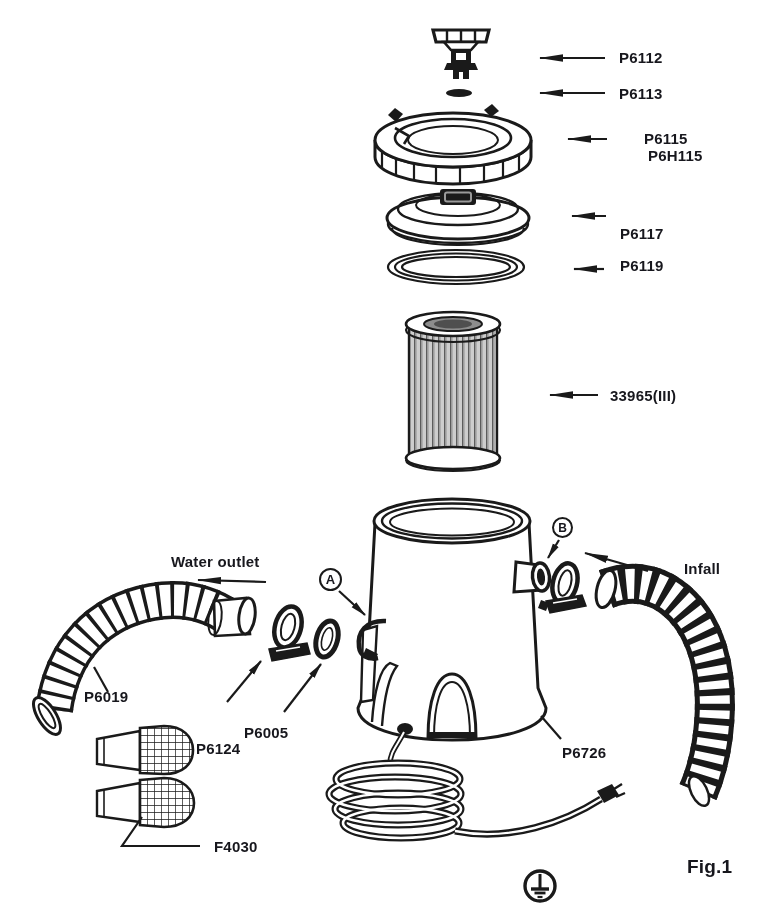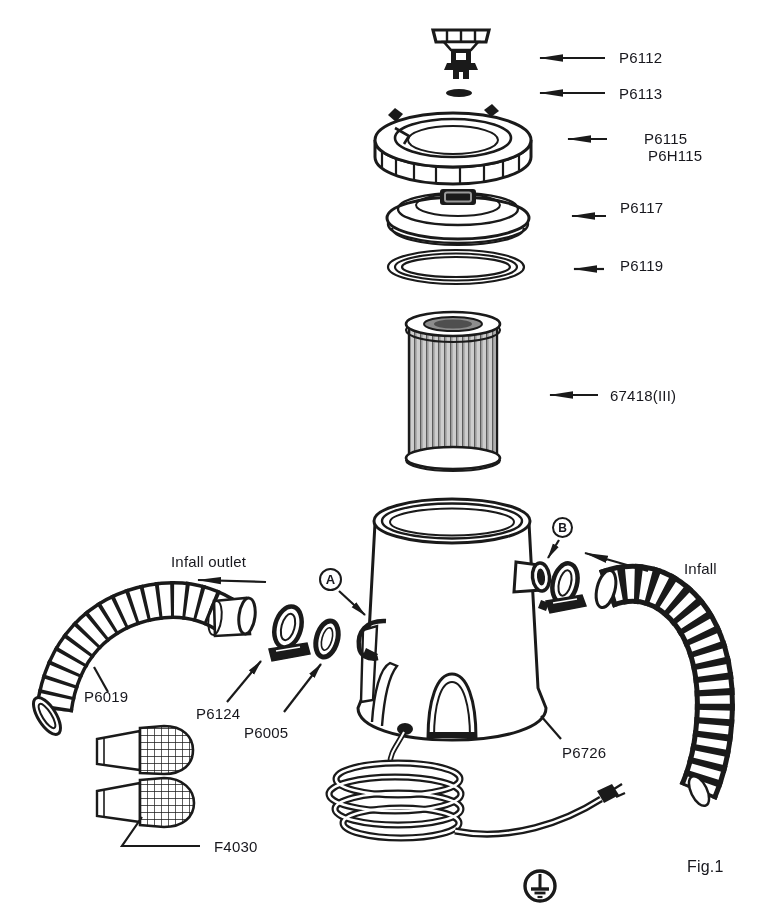--- a/index.html
+++ b/index.html
@@ -3,24 +3,24 @@
 <meta charset="utf-8">
 <style>
   html,body{margin:0;padding:0;}
   body{
     width:780px;height:905px;background:#ffffff;position:relative;
     font-family:"Liberation Sans",sans-serif;overflow:hidden;
   }
   .stage{position:absolute;left:0;top:0;width:780px;height:905px;}
   .stage svg{position:absolute;left:0;top:0;}
   .lbl{
-    position:absolute;font-weight:normal;font-size:15px;line-height:17px;
+    position:absolute;font-weight:bold;font-size:15px;line-height:17px;
     color:var(--label-text,#17171d);white-space:nowrap;letter-spacing:0.2px;text-align:right;
   }
-  .lbl.big{font-size:16px;}
+  .lbl.big{font-size:19px;}
   .marker-circle{
     position:absolute;box-sizing:border-box;background:#fff;
     border:2.4px solid var(--line,#1a1a1a);border-radius:50%;
     display:flex;align-items:center;justify-content:center;
     font-weight:bold;font-size:13px;color:var(--label-text,#17171d);
   }
   .mc-a{left:319px;top:568px;width:23px;height:23px;}
   .mc-b{left:552px;top:517px;width:21px;height:21px;font-size:12px;}
 </style>
 </head>
@@ -217,27 +217,27 @@
     <line x1="94" y1="667" x2="108" y2="692"></line>
     <line x1="541" y1="716" x2="561" y2="739"></line>
     <path d="M142,817 L122,846 L200,846"></path>
   </g>
 </svg>
 
   <div class="lbl" style="left:619px;top:49px">P6112</div>
   <div class="lbl" style="left:619px;top:85px">P6113</div>
   <div class="lbl" style="left:644px;top:130px">P6115</div>
   <div class="lbl" style="left:648px;top:147px">P6H115</div>
-  <div class="lbl" style="left:620px;top:199px">P6117</div>
+  <div class="lbl" style="left:620px;top:225px">P6117</div>
   <div class="lbl" style="left:620px;top:257px">P6119</div>
-  <div class="lbl" style="left:610px;top:387px">67418(III)</div>
-  <div class="lbl" style="left:171px;top:553px">Infall outlet</div>
+  <div class="lbl" style="left:610px;top:387px">33965(III)</div>
+  <div class="lbl" style="left:171px;top:553px">Water outlet</div>
   <div class="lbl" style="left:684px;top:560px">Infall</div>
   <div class="lbl" style="left:84px;top:688px">P6019</div>
-  <div class="lbl" style="left:196px;top:705px">P6124</div>
+  <div class="lbl" style="left:196px;top:740px">P6124</div>
   <div class="lbl" style="left:244px;top:724px">P6005</div>
   <div class="lbl" style="left:562px;top:744px">P6726</div>
   <div class="lbl" style="left:214px;top:838px">F4030</div>
   <div class="lbl big" style="left:687px;top:858px">Fig.1</div>
 
   <div class="marker-circle mc-a">
     <span>A</span>
   </div>
   <div class="marker-circle mc-b">
     <span>B</span>

